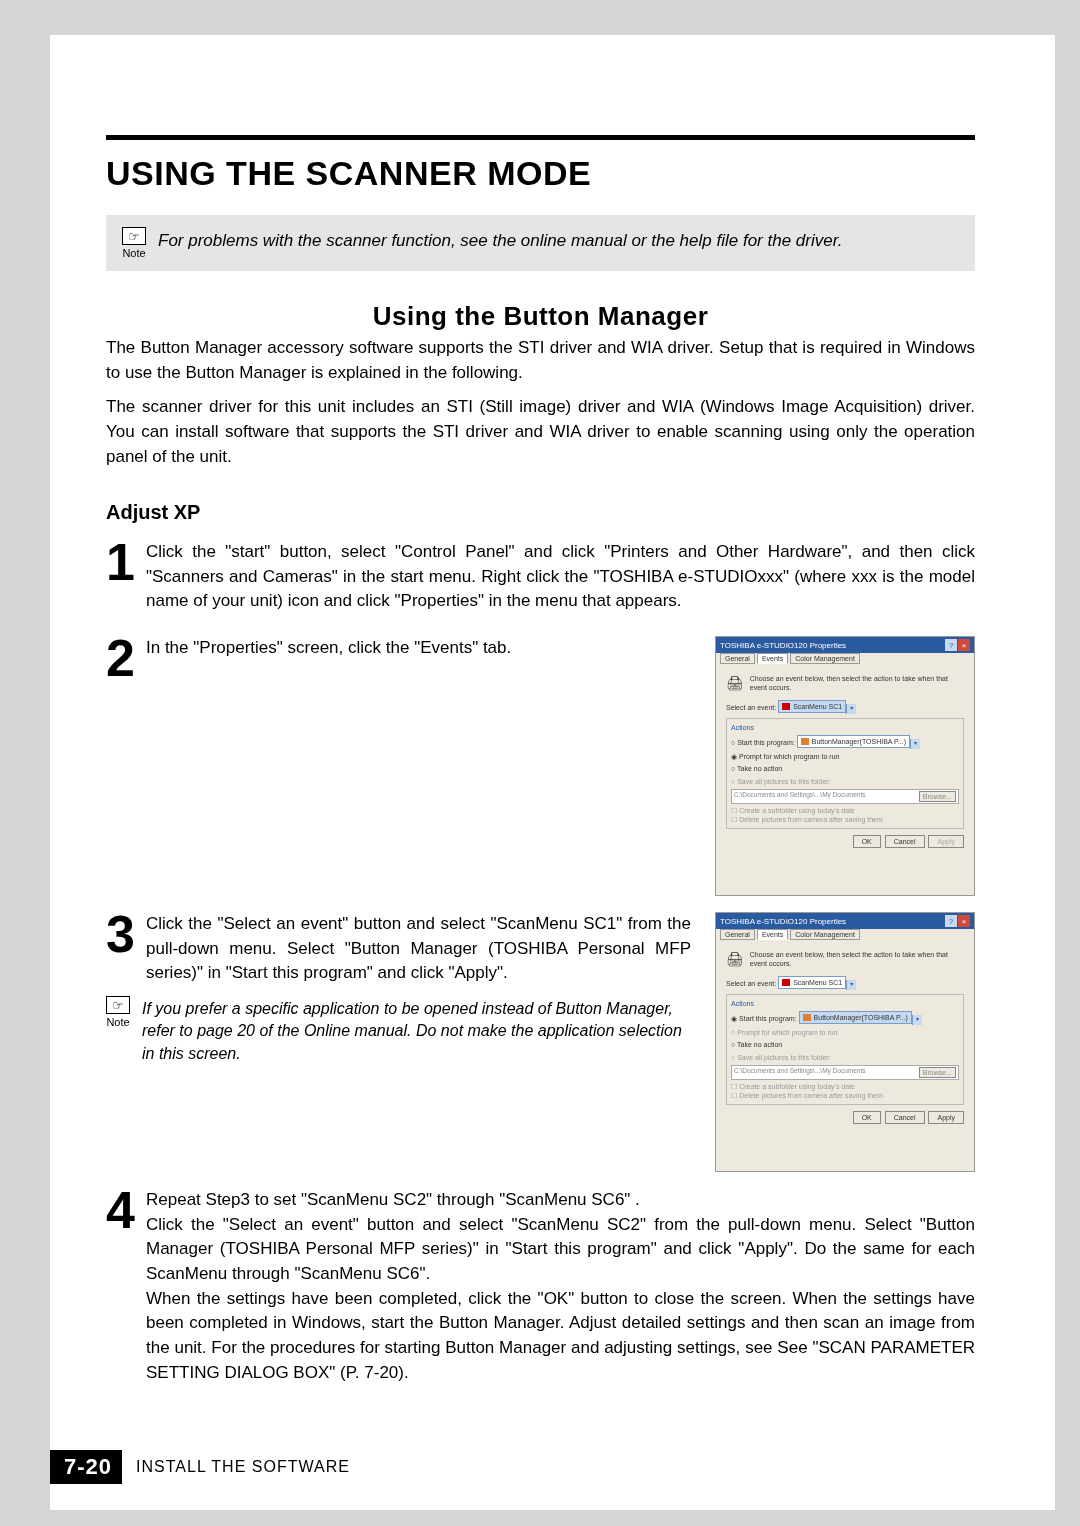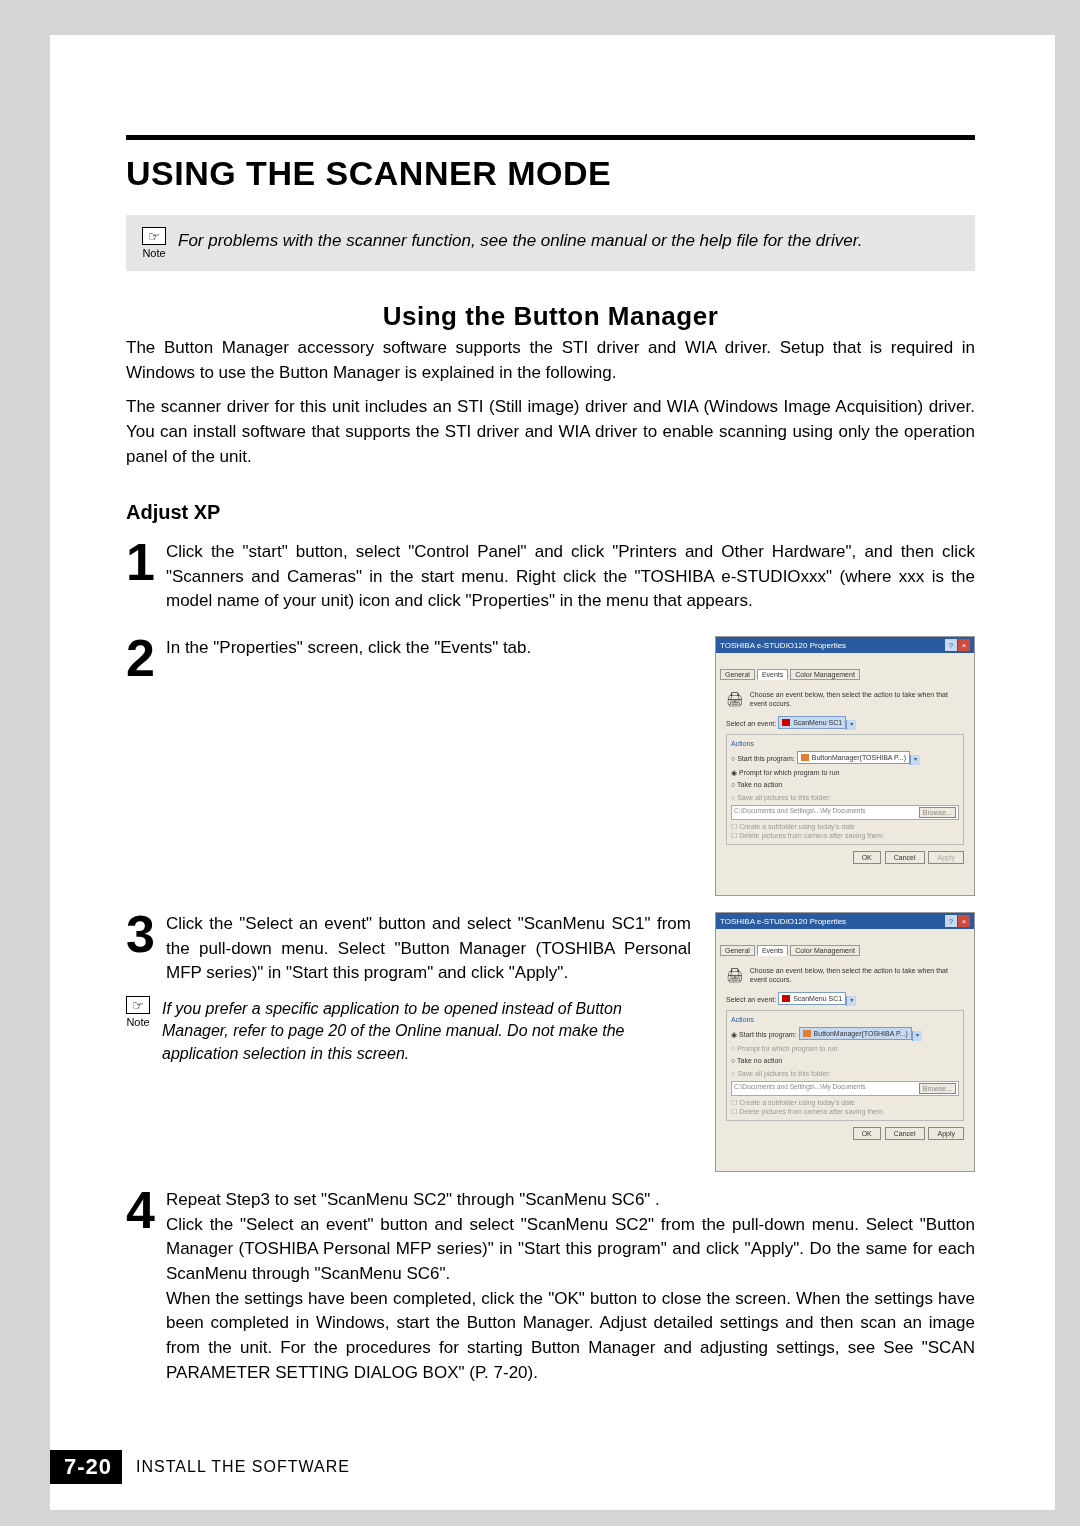--- a/index.html
+++ b/index.html
@@ -13,21 +13,21 @@
   }
   .page {
     position: absolute;
     left: 50px;
     top: 35px;
     width: 1005px;
     height: 1475px;
     background: #fff;
   }
   .content {
-    padding: 100px 80px 30px 76px;
+    padding: 100px 80px 30px 56px;
   }
   .title-rule {
     border-top: 5px solid #000;
     margin-bottom: 14px;
   }
   h1 {
     font-size: 34px;
     font-weight: bold;
     letter-spacing: 0.5px;
     margin-bottom: 22px;
@@ -122,21 +122,21 @@
     padding: 4px;
   }
   .fig-titlebar {
     background: #2a5aa0;
     color: #fff;
     padding: 2px 4px;
     font-size: 8px;
     display: flex;
     justify-content: space-between;
     align-items: center;
-    margin: -4px -4px 16px -4px;
+    margin: -4px -4px 0 -4px;
   }
   .fig-tabs {
     display: flex;
     gap: 2px;
     margin-bottom: 4px;
   }
   .fig-tab {
     background: #ede9de;
     border: 1px solid #999;
     padding: 1px 4px;

